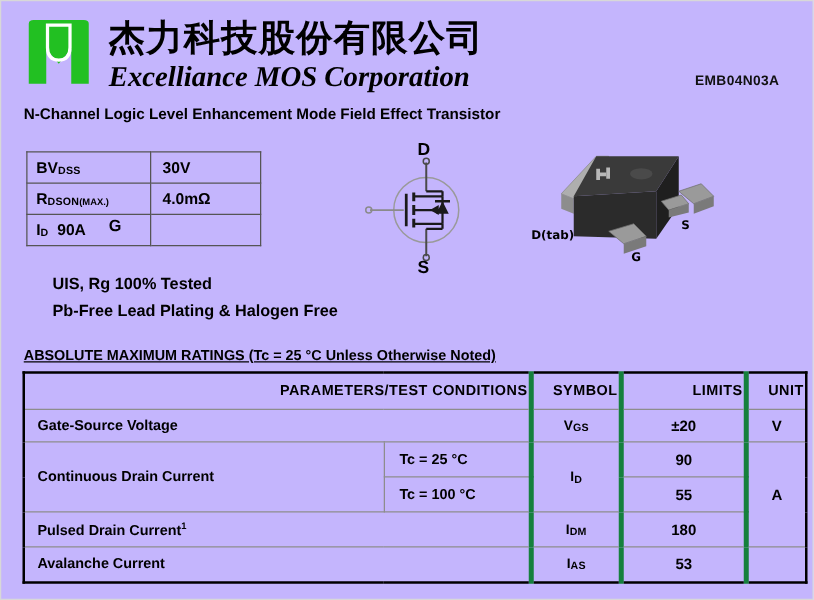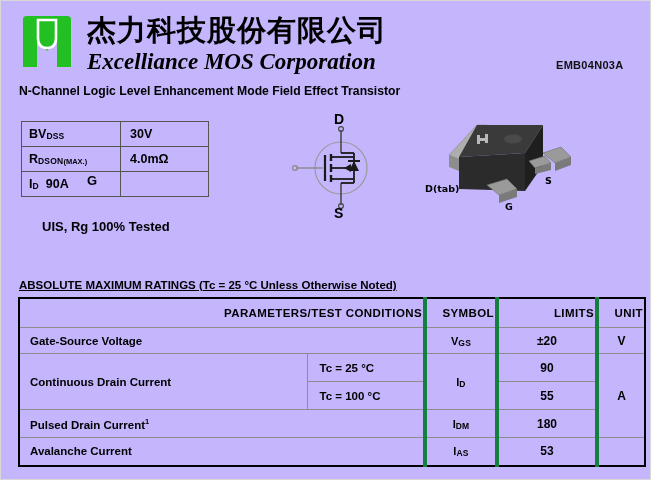--- a/index.html
+++ b/index.html
@@ -305,20 +305,21 @@
       <tr>
         <td><span>I</span><span class="sub">D</span>&nbsp;&nbsp;<span>90A</span></td>
         <td class="val"></td>
       </tr>
     </tbody>
   </table>
 
   <div id="stray-g">G</div>
 
   <div class="feature-line" id="feature-0">UIS, Rg 100% Tested</div>
+  <div class="feature-line" id="feature-1">Pb-Free Lead Plating &amp; Halogen Free</div>
 
   <div id="symbol-box">
     <span class="sym-label" style="left:48px; top:-2px;">D</span>
     <span class="sym-label" style="left:48px; top:92px;">S</span>
 
     <svg width="115" height="112" viewBox="0 0 115 112" aria-hidden="true">
 
       <circle cx="55" cy="55" r="26" fill="none" stroke="#9a9a9a" stroke-width="1.2"></circle>
 
       <line x1="55" y1="17" x2="55" y2="40" stroke="#4a4a4a" stroke-width="1.6"></line>

